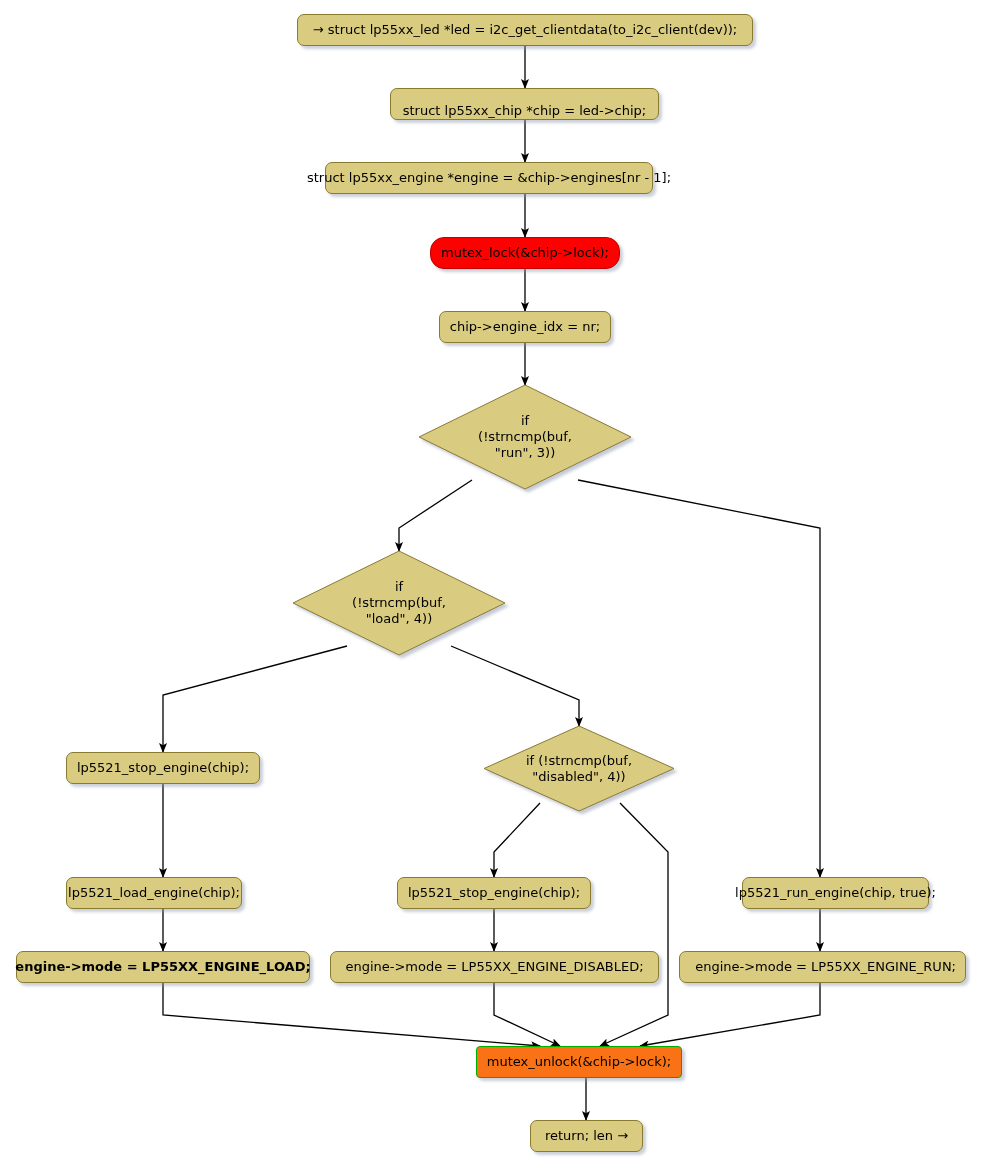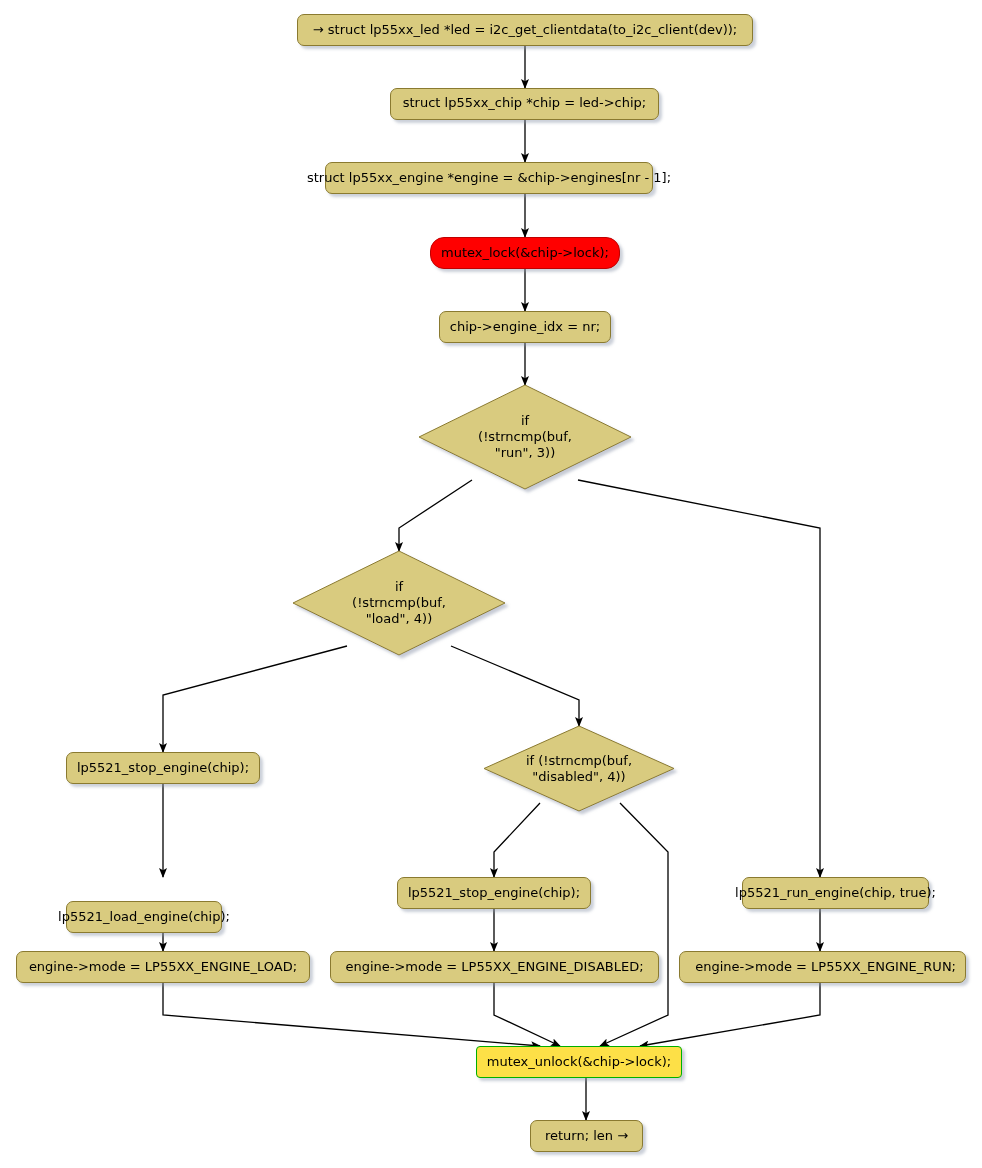--- a/index.html
+++ b/index.html
@@ -35,29 +35,29 @@
     line-height: 16px;
     color: #000000;
     white-space: pre;
     z-index: 3;
   }
   .node.box {
     border: 1px solid #8a7a30;
     border-radius: 7px;
     background: #D9CB7F;
     box-shadow: 3px 3px 3px rgba(140,150,170,0.45);
-    padding: 8px 9px;
+    padding: 0 9px;
   }
   .node.box.lock {
     background: #FF0000;
     border: 1px solid #c00000;
     border-radius: 2px;
   }
   .node.box.unlock {
-    background: #fde047;
+    background: #f97316;
     border: 1px solid #00b000;
     border-radius: 4px;
   }
   .node.diamond {
     background: transparent;
     border: none;
     box-shadow: none;
   }
   .diamond-label {
     position: relative;
@@ -113,22 +113,22 @@
       <div class="node box" style="left: 439px; top: 311px; width: 172px; height: 32px;"><span class="diamond-label">chip-&gt;engine_idx = nr;</span></div>
       <div class="node diamond" style="left: 419px; top: 385px; width: 212px; height: 104px;"><span class="diamond-label">if
 (!strncmp(buf,
 "run", 3))</span></div>
       <div class="node diamond" style="left: 293px; top: 551px; width: 212px; height: 104px;"><span class="diamond-label">if
 (!strncmp(buf,
 "load", 4))</span></div>
       <div class="node box" style="left: 66px; top: 752px; width: 194px; height: 32px;"><span class="diamond-label">lp5521_stop_engine(chip);</span></div>
       <div class="node diamond" style="left: 484px; top: 726px; width: 190px; height: 85px;"><span class="diamond-label">if (!strncmp(buf,
 "disabled", 4))</span></div>
-      <div class="node box" style="left: 66px; top: 877px; width: 156px; height: 32px; margin-top: 24px;"><span class="diamond-label">lp5521_load_engine(chip);</span></div>
+      <div class="node box" style="left: 66px; top: 877px; width: 176px; height: 32px;"><span class="diamond-label">lp5521_load_engine(chip);</span></div>
       <div class="node box" style="left: 397px; top: 877px; width: 194px; height: 32px;"><span class="diamond-label">lp5521_stop_engine(chip);</span></div>
       <div class="node box" style="left: 742px; top: 877px; width: 187px; height: 32px;"><span class="diamond-label">lp5521_run_engine(chip, true);</span></div>
-      <div class="node box" style="left: 16px; top: 951px; width: 294px; height: 32px;"><span class="diamond-label">engine-&gt;mode = LP55XX_ENGINE_LOAD;</span></div>
+      <div class="node box" style="left: 16px; top: 951px; width: 294px; height: 32px; font-weight: bold;"><span class="diamond-label">engine-&gt;mode = LP55XX_ENGINE_LOAD;</span></div>
       <div class="node box" style="left: 330px; top: 951px; width: 329px; height: 32px;"><span class="diamond-label">engine-&gt;mode = LP55XX_ENGINE_DISABLED;</span></div>
       <div class="node box" style="left: 679px; top: 951px; width: 287px; height: 32px; justify-content: flex-end;"><span class="diamond-label">engine-&gt;mode = LP55XX_ENGINE_RUN;</span></div>
       <div class="node box unlock" style="left: 476px; top: 1046px; width: 206px; height: 32px;"><span class="diamond-label">mutex_unlock(&amp;chip-&gt;lock);</span></div>
       <div class="node box" style="left: 530px; top: 1120px; width: 113px; height: 32px;"><span class="diamond-label">return; len →</span></div>
     </div>
 </div>
 
 </body></html>

